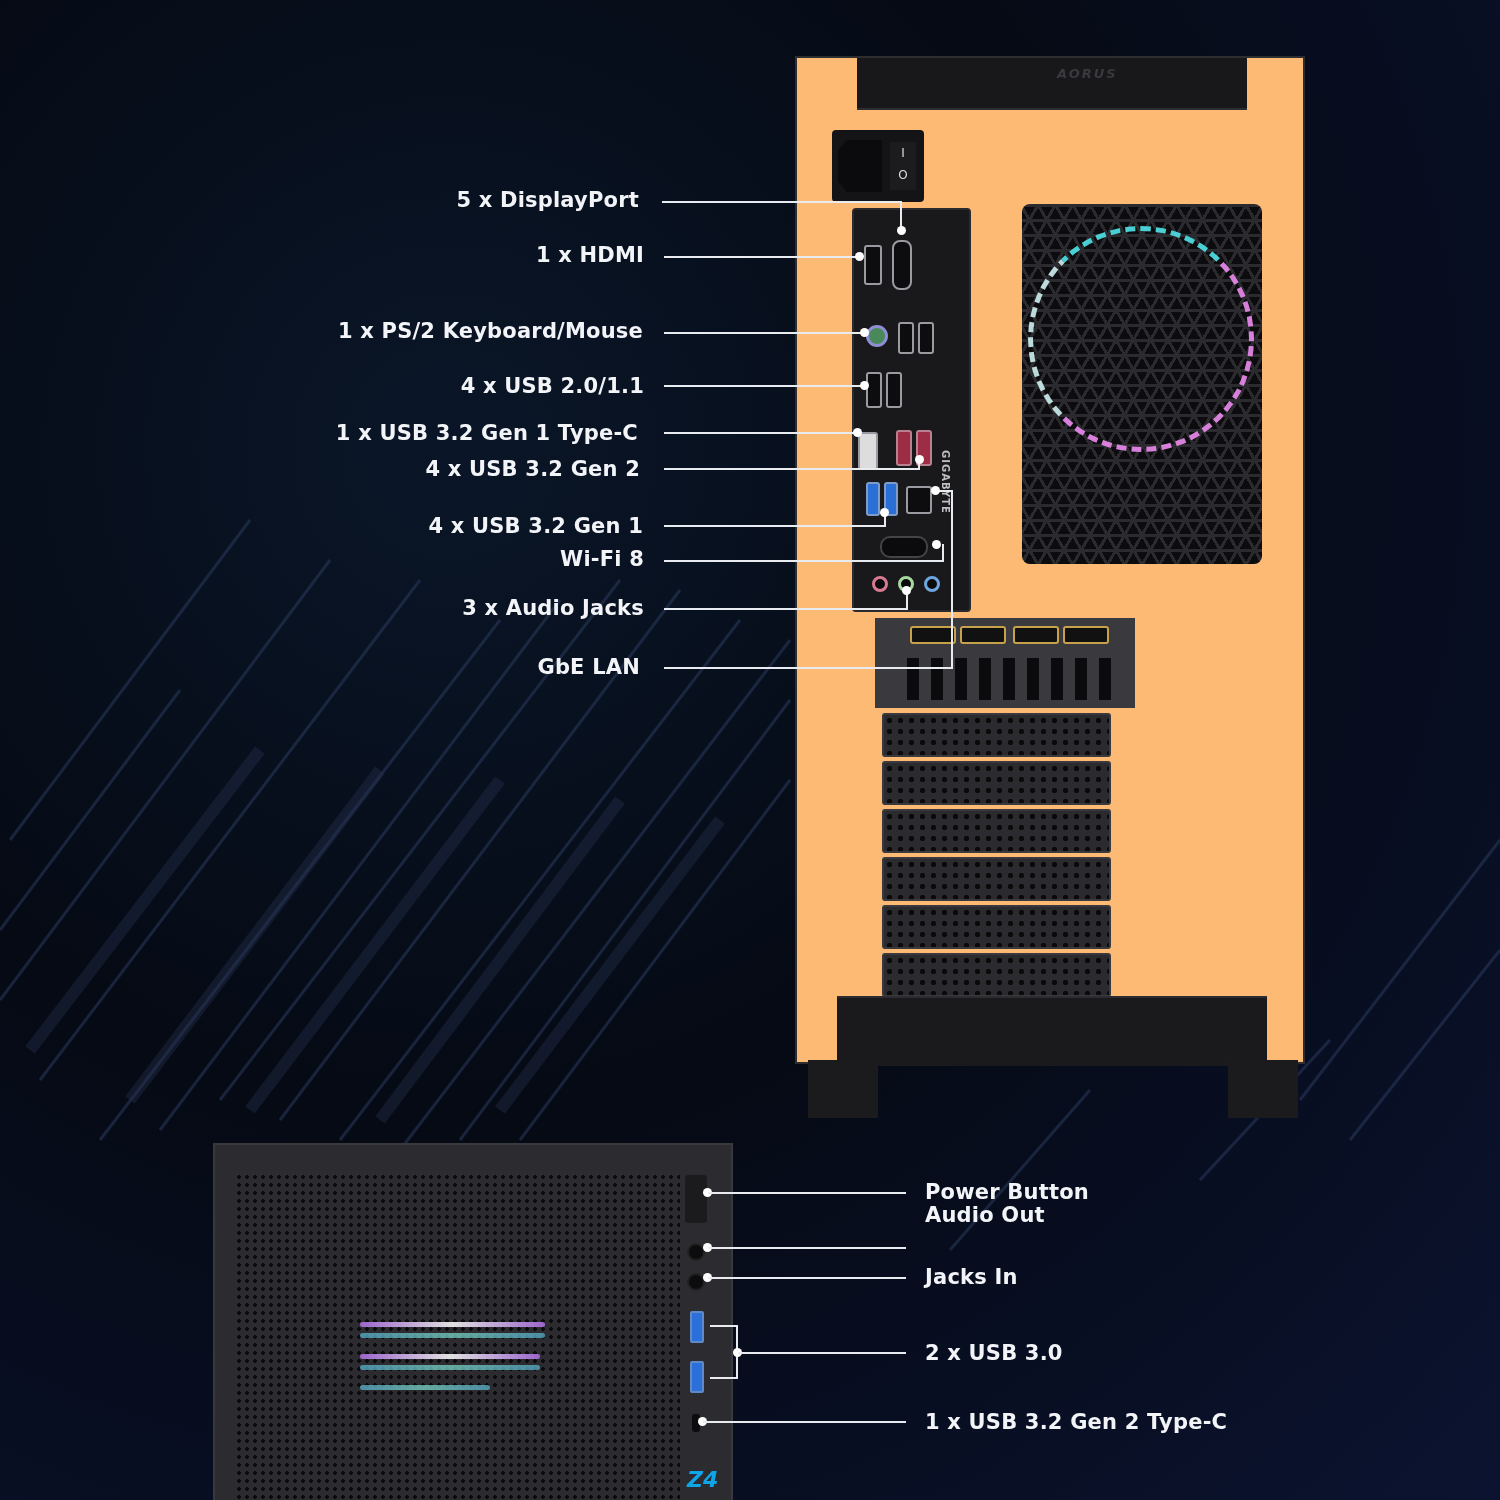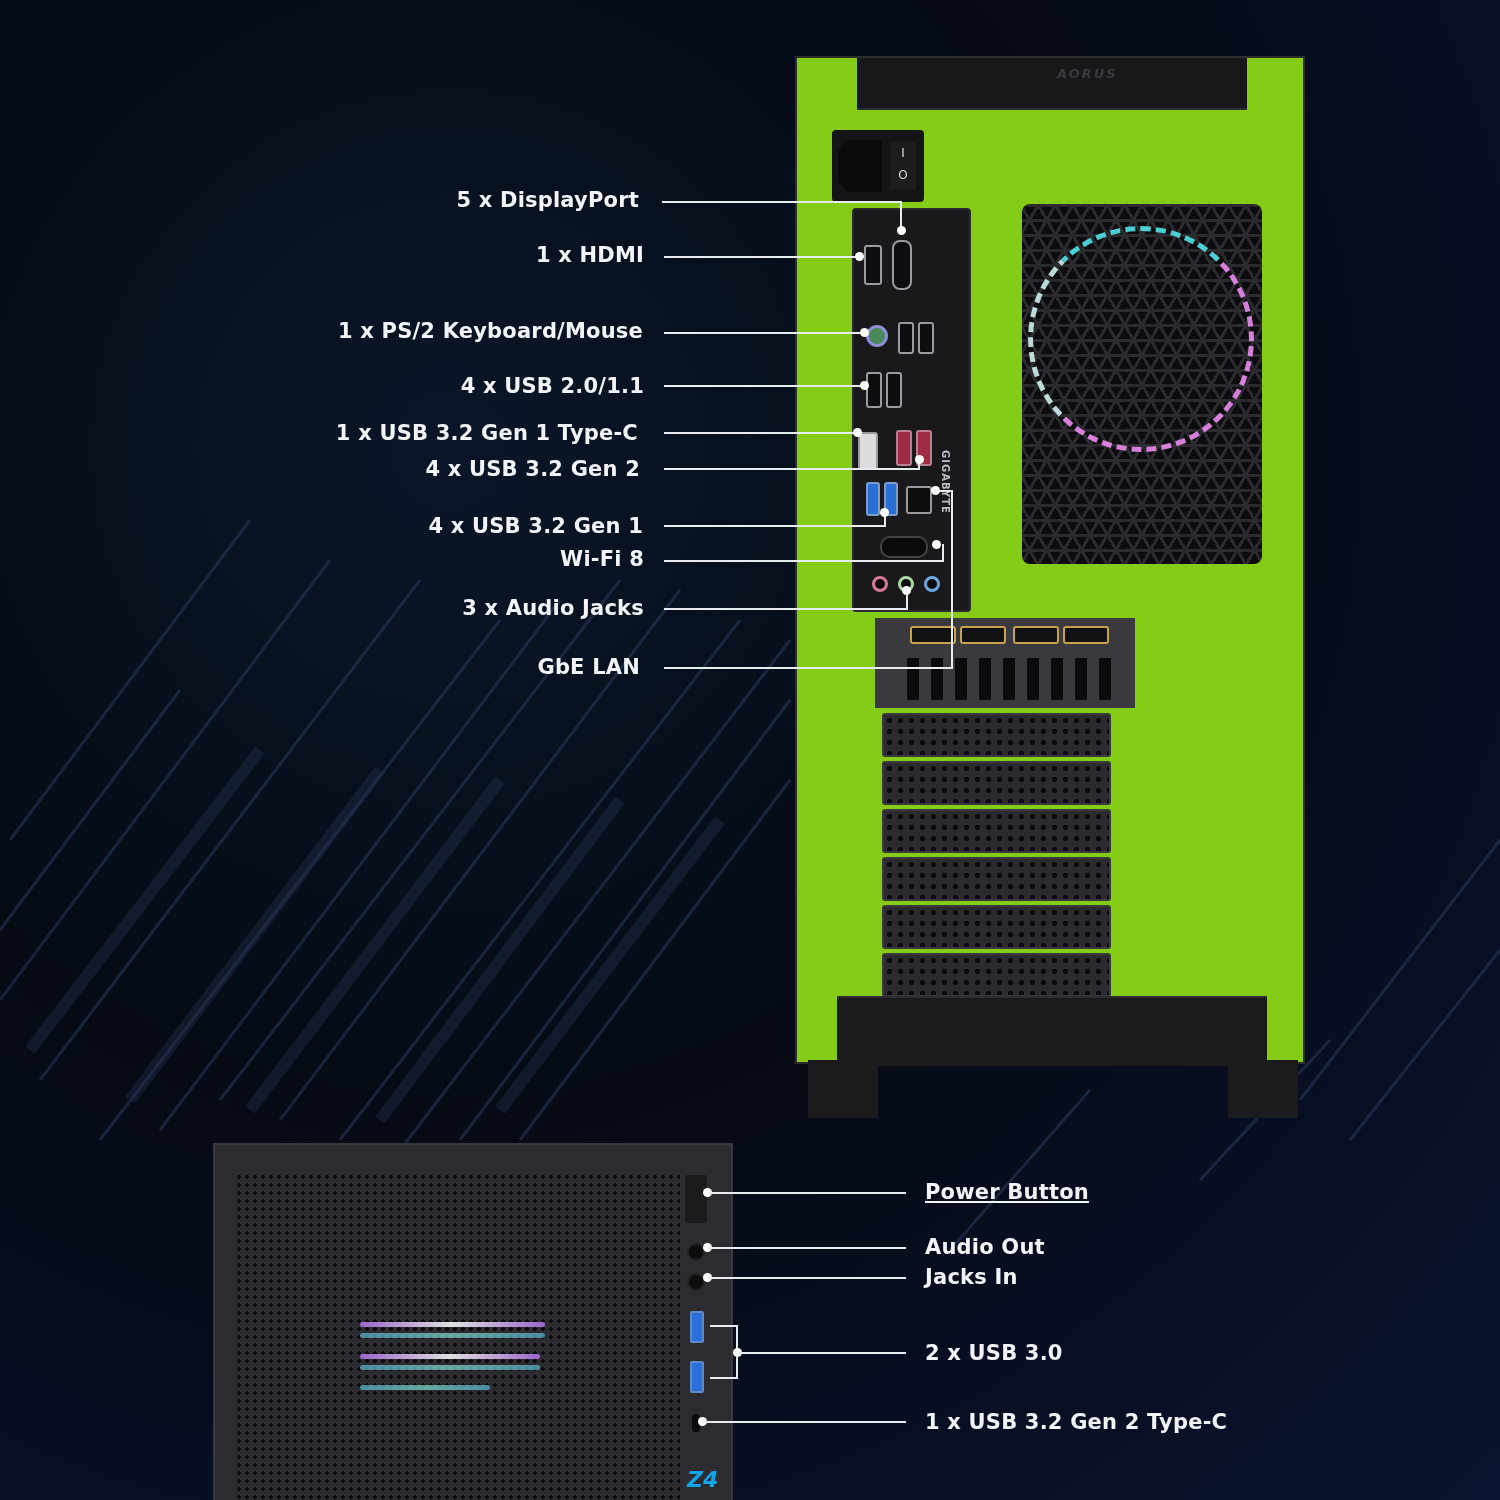--- a/index.html
+++ b/index.html
@@ -12,21 +12,21 @@
   .label {
     position:absolute; color:#f2f4f8; font-weight:bold; font-size:21px;
     letter-spacing:0.2px; white-space:nowrap; line-height:1;
   }
   .label.right { text-align:right; }
   .leader { position:absolute; background:#e8ebf0; }
   .dot { position:absolute; width:9px; height:9px; border-radius:50%; background:#fff; }
   
   .case {
     position:absolute; left:795px; top:56px; width:510px; height:1008px;
-    background:#84cc16; border:2px solid #2e2d30; box-sizing:border-box;
+    background:#fdba74; border:2px solid #2e2d30; box-sizing:border-box;
   }
   .case-top-plate { position:absolute; left:60px; top:0; width:390px; height:50px; background:#18171a; border-bottom:2px solid #2d2c30; }
   .brand-logo { position:absolute; left:200px; top:8px; color:#3a393d; font-weight:bold; font-style:italic; font-size:13px; letter-spacing:2px; }
   .psu { position:absolute; left:35px; top:72px; width:92px; height:72px; background:#141316; border-radius:4px; }
   .psu-socket { position:absolute; left:6px; top:10px; width:44px; height:52px; background:#0b0b0d; clip-path: polygon(20% 0,100% 0,100% 100%,20% 100%,0 80%,0 20%); }
   .psu-switch { position:absolute; left:58px; top:12px; width:26px; height:48px; background:#1c1b1e; color:#ddd; font-size:12px; text-align:center; line-height:22px; }
   .io-shield {
     position:absolute; left:55px; top:150px; width:115px; height:400px;
     background:#19181b; border:2px solid #2a292d; border-radius:4px;
   }
@@ -229,25 +229,25 @@
   <div class="fjack" style="left:472px;top:98px;"></div>
   <div class="fjack" style="left:472px;top:128px;"></div>
   <div class="fusb" style="top:166px;"></div>
   <div class="fusb" style="top:216px;"></div>
   <div class="fusbc"></div>
   <span class="model-mark">Z4</span>
 </div>
 
 <div class="dot" style="left:703px;top:1188px;"></div>
 <div class="leader" style="left:708px;top:1192px;width:198px;height:2px;"></div>
-<div class="label" style="left:925px;top:1182px;text-decoration:underline;">Power Button</div>
+<div class="label" style="left:925px;top:1182px;">Power Button</div>
 
 <div class="dot" style="left:703px;top:1243px;"></div>
 <div class="leader" style="left:708px;top:1247px;width:198px;height:2px;"></div>
-<div class="label" style="left:925px;top:1237px;">Audio Out</div>
+<div class="label" style="left:925px;top:1205px;">Audio Out</div>
 
 <div class="dot" style="left:703px;top:1273px;"></div>
 <div class="leader" style="left:708px;top:1277px;width:198px;height:2px;"></div>
 <div class="label" style="left:925px;top:1267px;">Jacks In</div>
 
 <div class="leader" style="left:710px;top:1325px;width:28px;height:2px;"></div>
 <div class="leader" style="left:710px;top:1377px;width:28px;height:2px;"></div>
 <div class="leader" style="left:736px;top:1325px;width:2px;height:54px;"></div>
 <div class="dot" style="left:733px;top:1348px;"></div>
 <div class="leader" style="left:738px;top:1352px;width:168px;height:2px;"></div>

